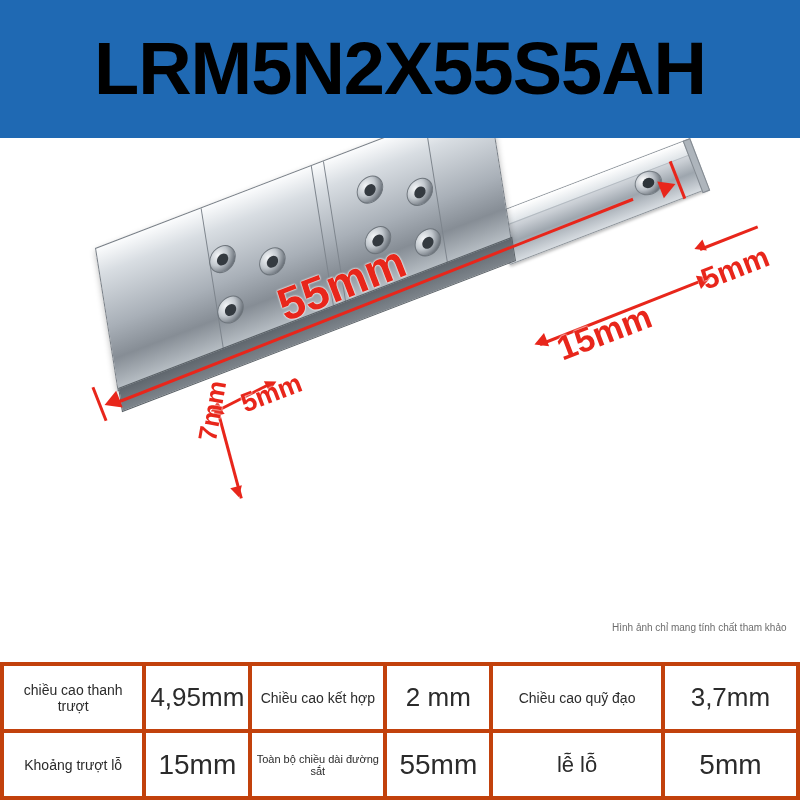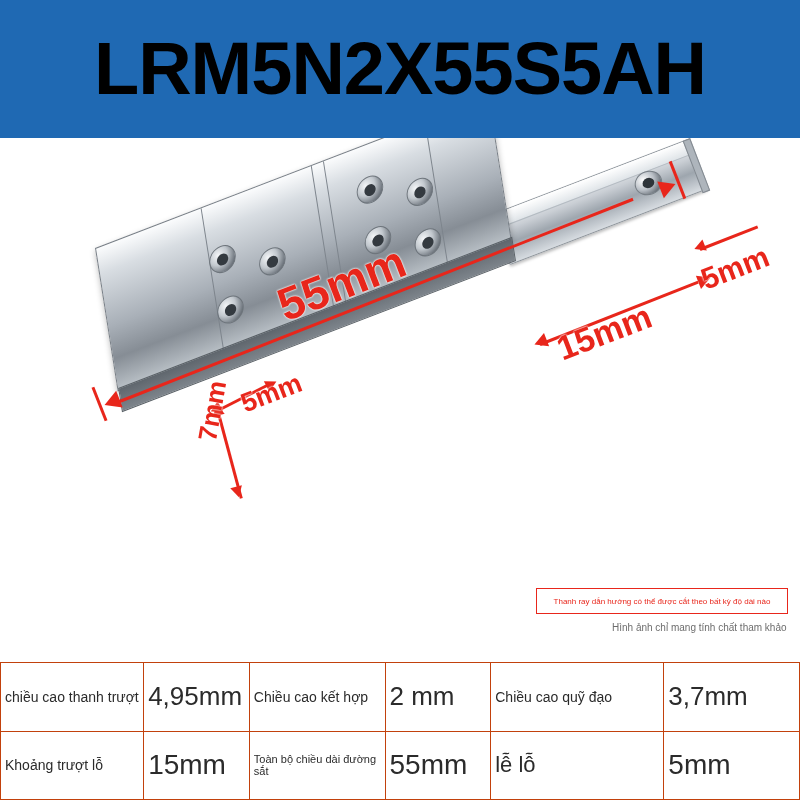--- a/index.html
+++ b/index.html
@@ -241,22 +241,22 @@
   .spec-table {
     position: absolute;
     left: 0;
     top: 662px;
     width: 800px;
     height: 138px;
     border-collapse: collapse;
     table-layout: fixed;
   }
   .spec-table td {
-    border: 1px solid #c2410c;
-    text-align: left;
+    border: 4px solid #c2410c;
+    text-align: center;
     vertical-align: middle;
     color: #2b2b2b;
     padding: 12px 4px;
   }
   .spec-table tr { height: 50%; }
   .lbl { font-size: 14px; }
   .lbl.small { font-size: 11px; }
   .val { font-size: 26px; }
   .val.big { font-size: 28px; }
   .lbl.big { font-size: 22px; }
@@ -334,23 +334,20 @@
 
       <div class="arrow-line" style="left:218px; top:272px; width:90px; transform: rotate(75deg);"></div>
       <div class="ahead" style="left:212px; top:266px; border-width:6px 11px 6px 0; border-color:transparent #e8261b transparent transparent; transform: rotate(75deg);"></div>
       <div class="ahead" style="left:232px; top:348px; border-width:6px 0 6px 11px; border-color:transparent transparent transparent #e8261b; transform: rotate(75deg);"></div>
       <div class="dim dim-7m">7mm</div>
 
     </div>
   </div>
 
 
-  <div class="note-box">
-    <span>Thanh ray dẫn hướng có thể được cắt theo bất kỳ độ dài nào</span>
-  </div>
   <div class="note-caption">Hình ảnh chỉ mang tính chất tham khảo</div>
 
   <table class="spec-table">
     <tbody>
         <tr>
       <td class="lbl" style="width:18%">chiều cao thanh trượt</td>
       <td class="val" style="width:13%">4,95mm</td>
       <td class="lbl" style="width:17%">Chiều cao kết hợp</td>
       <td class="val" style="width:13%">2 mm</td>
       <td class="lbl" style="width:22%">Chiều cao quỹ đạo</td>

